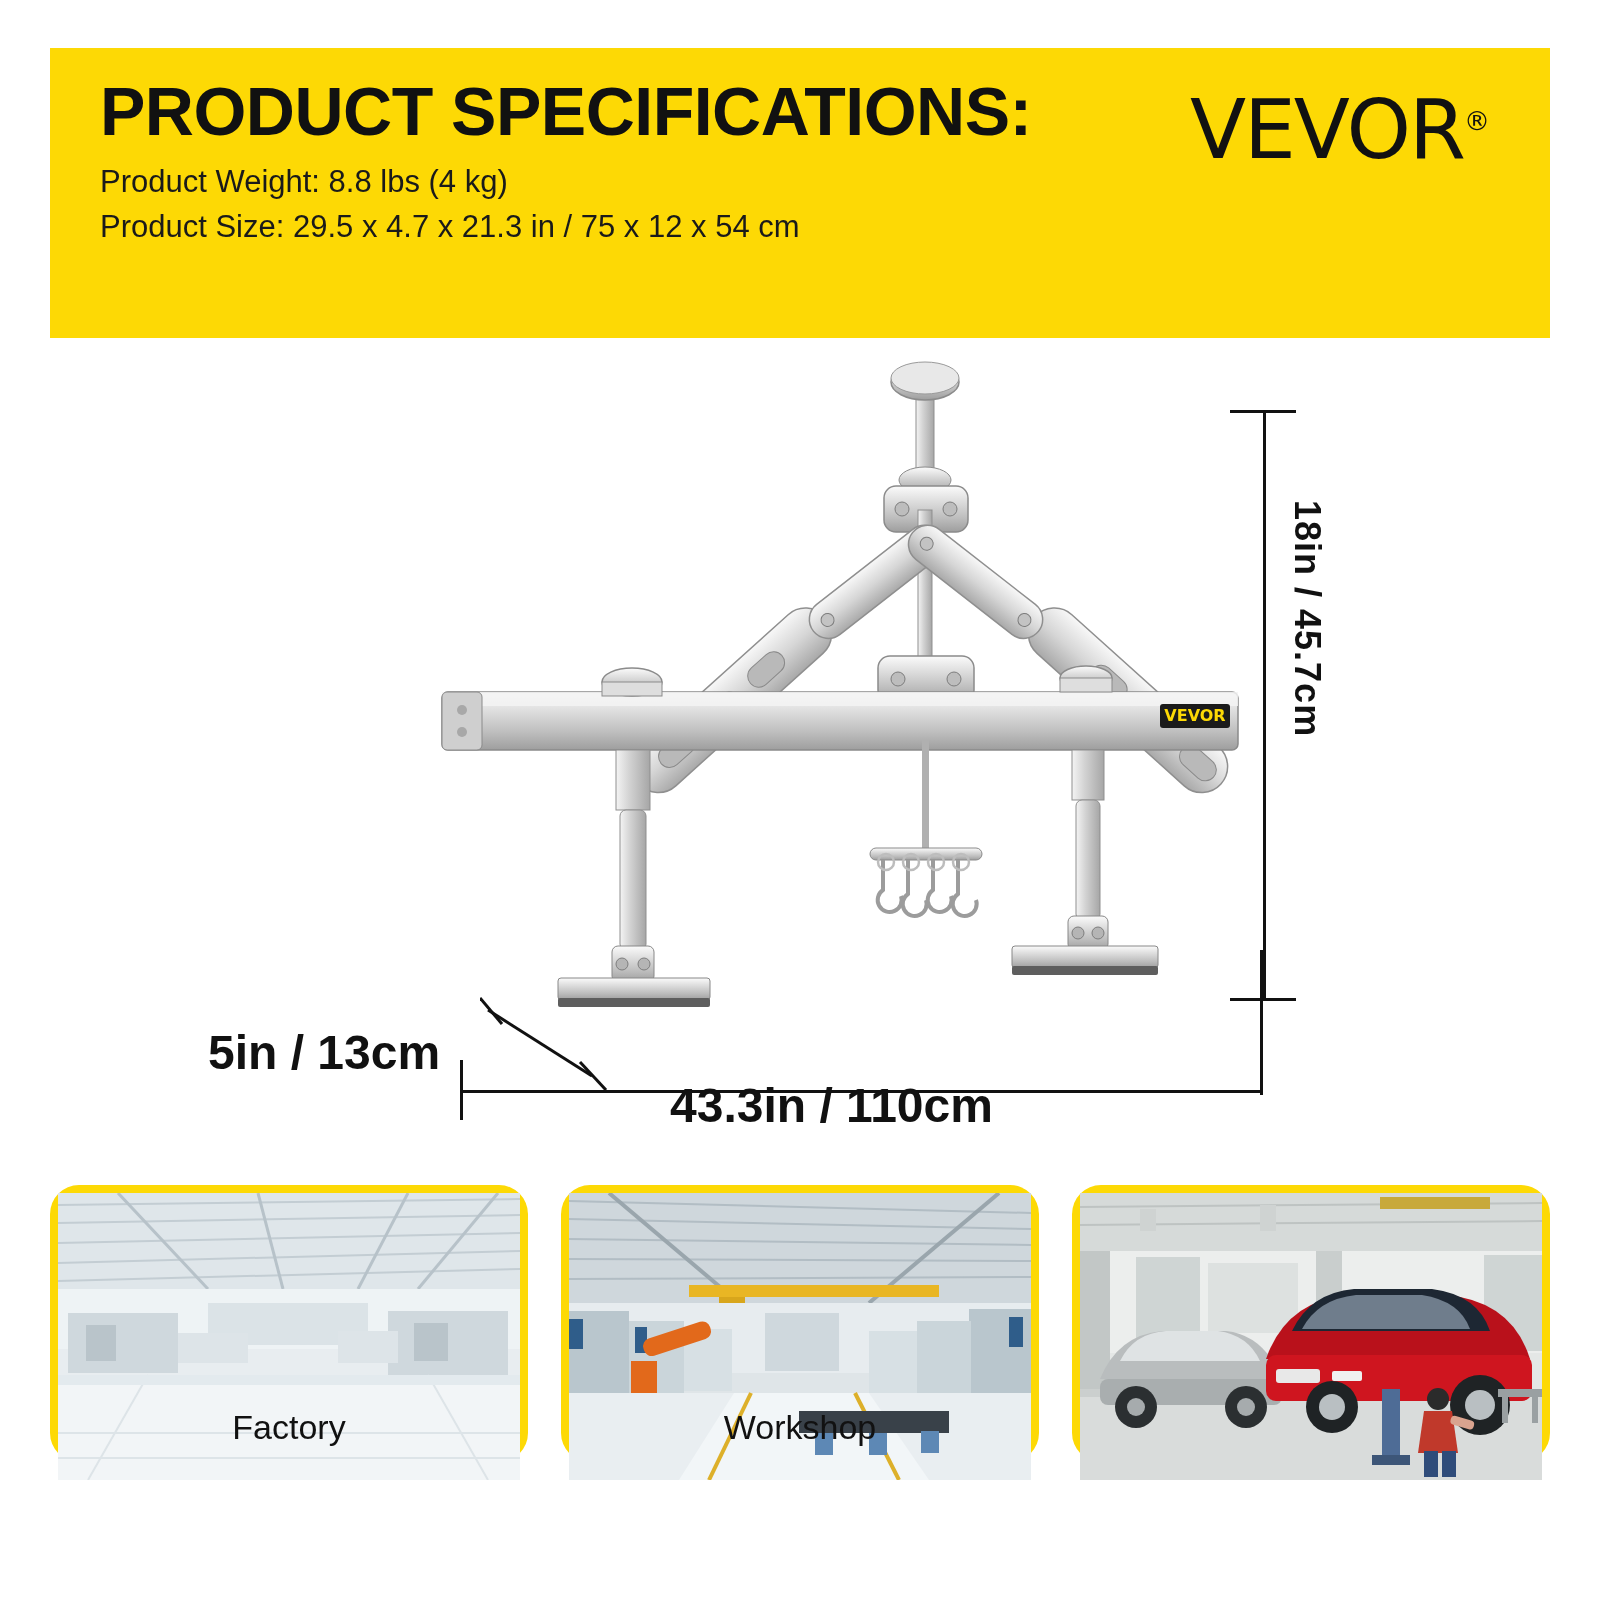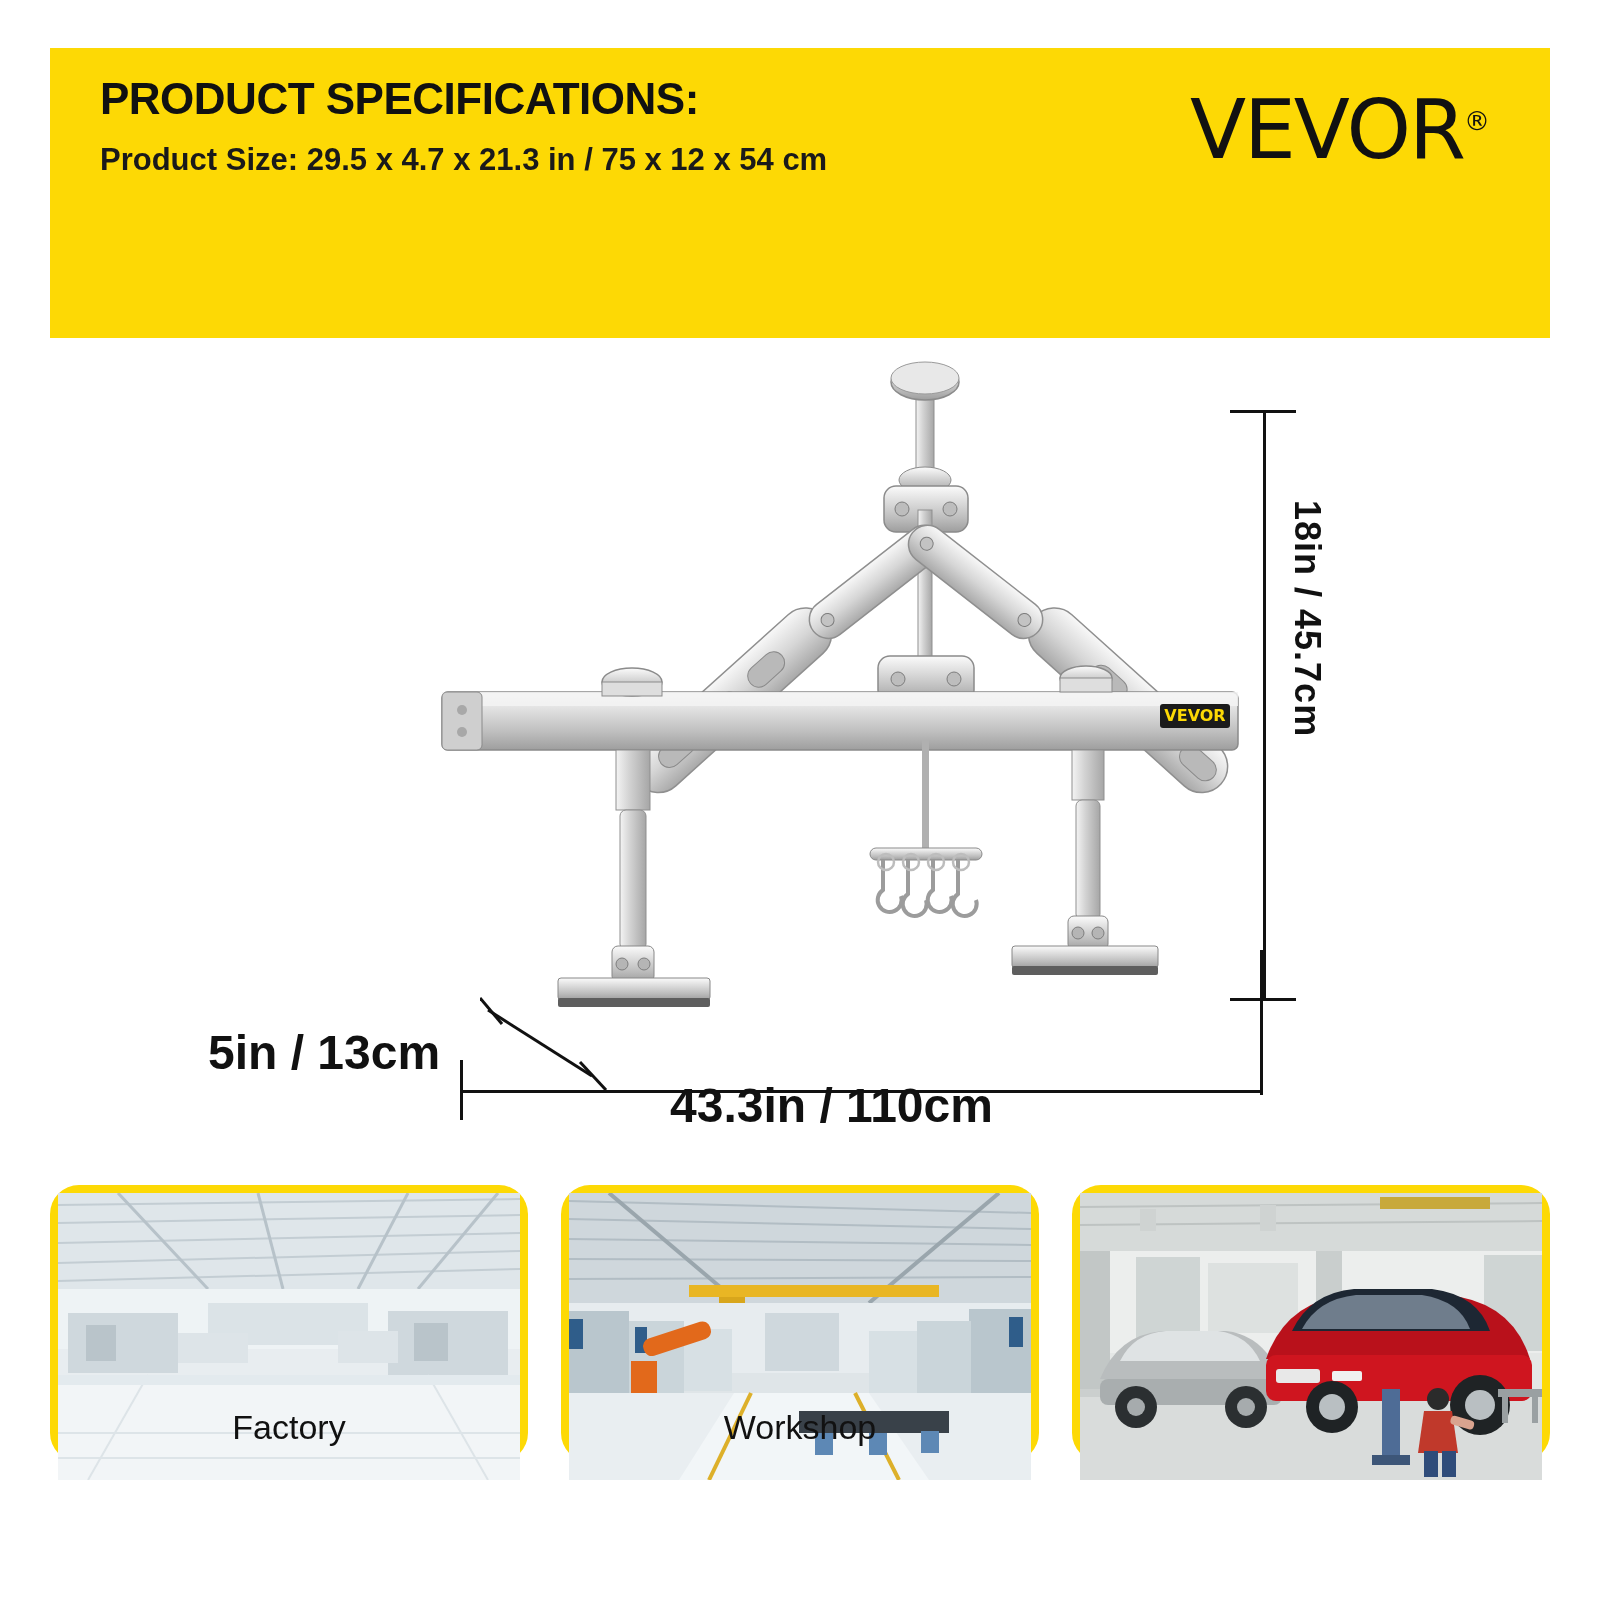--- a/index.html
+++ b/index.html
@@ -20,21 +20,21 @@
     position: absolute;
     left: 50px;
     top: 48px;
     width: 1500px;
     height: 290px;
     background: #FDD905;
     box-sizing: border-box;
     padding: 28px 40px 0 50px;
   }
   .header-title {
-    font-size: 44px;
+    font-size: 68px;
     font-weight: bold;
     letter-spacing: -0.5px;
     color: #111111;
     line-height: 1.05;
     margin: 0;
   }
   .header-spec {
     font-size: 31px;
     color: #1a1a1a;
     line-height: 1.35;
@@ -142,21 +142,22 @@
     text-align: center;
     font-size: 34px;
     color: #111111;
   }
 </style>
 </head>
 <body>
 
 <div class="header">
   <div class="header-title">PRODUCT SPECIFICATIONS:</div>
-  <div class="header-spec" style="margin-top:17px;font-weight:bold;">Product Size: 29.5 x 4.7 x 21.3 in / 75 x 12 x 54 cm</div>
+  <div class="header-spec">Product Weight: 8.8 lbs (4 kg)</div>
+  <div class="header-spec" style="margin-top:3px;">Product Size: 29.5 x 4.7 x 21.3 in / 75 x 12 x 54 cm</div>
   <div class="brand">
     <span>VEVOR</span><span class="reg">®</span>
   </div>
 </div>
 
 <div class="product-area">
 
   <svg class="product-svg" width="1500" height="800" viewBox="0 0 1500 800">
     <defs>
       <linearGradient id="metal" x1="0" y1="0" x2="0" y2="1">

